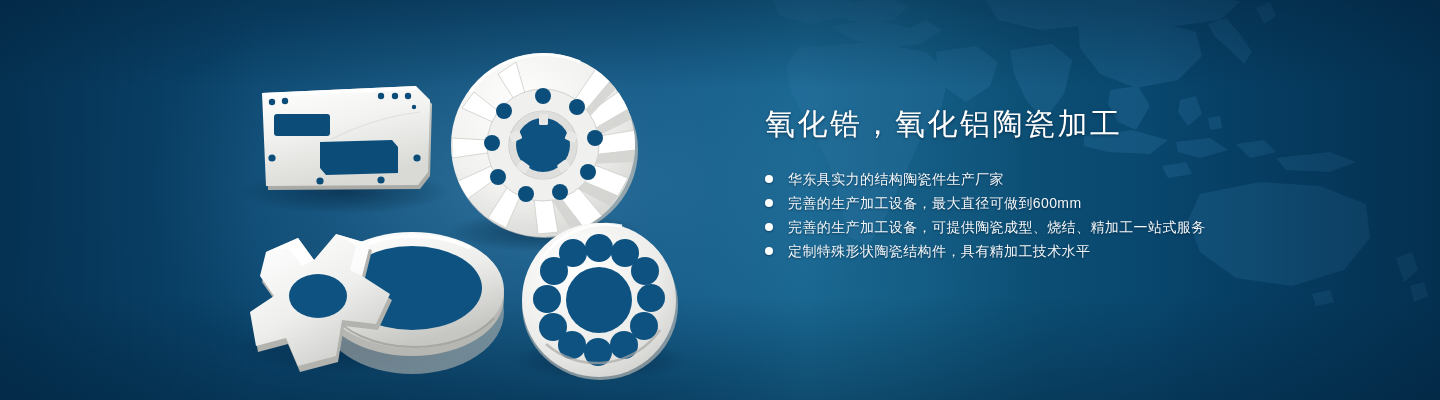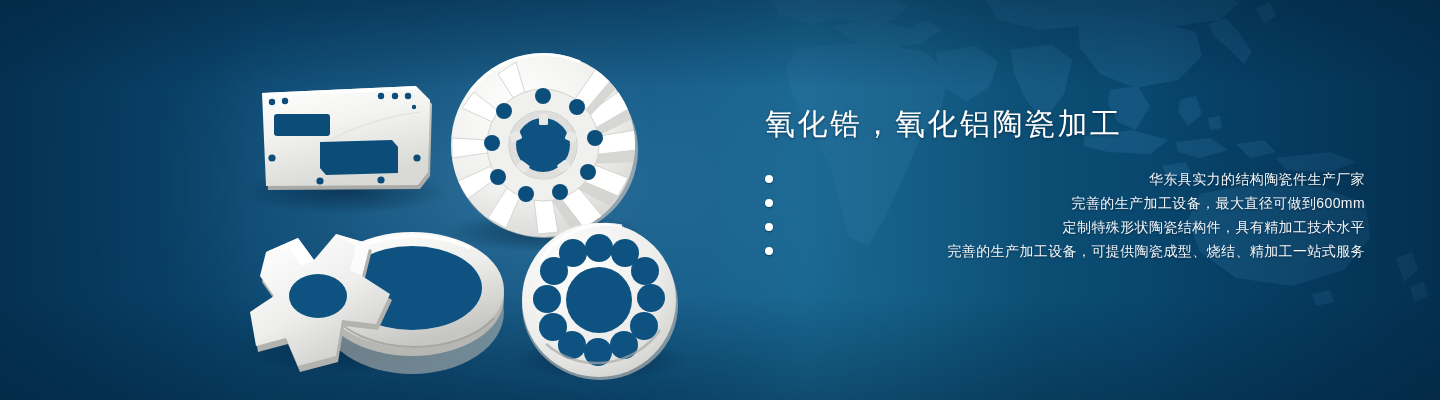--- a/index.html
+++ b/index.html
@@ -83,21 +83,20 @@
     font-weight: 400;
     color: #ffffff;
     letter-spacing: 2.5px;
     text-shadow: 0 1px 3px rgba(0,20,40,0.55);
     white-space: nowrap;
   }
   .bullets {
     list-style: none;
     margin: 27px 0 0 0;
     padding: 0;
-    text-align: right;
   }
   .bullets li {
     position: relative;
     padding-left: 23px;
     margin-bottom: 8px;
     font-size: 14px;
     line-height: 16px;
     color: #f2f6f9;
     letter-spacing: 0.4px;
     white-space: nowrap;
@@ -336,22 +335,22 @@
       <li>
         <span class="dot"></span>
         <span>华东具实力的结构陶瓷件生产厂家</span>
       </li>
       <li>
         <span class="dot"></span>
         <span>完善的生产加工设备，最大直径可做到600mm</span>
       </li>
       <li>
         <span class="dot"></span>
-        <span>定制特殊形状陶瓷结构件，具有精加工技术水平</span>
+        <span>完善的生产加工设备，可提供陶瓷成型、烧结、精加工一站式服务</span>
       </li>
       <li>
         <span class="dot"></span>
-        <span>完善的生产加工设备，可提供陶瓷成型、烧结、精加工一站式服务</span>
+        <span>定制特殊形状陶瓷结构件，具有精加工技术水平</span>
       </li>
     </ul>
   </div>
 
 </div>
 
 </body></html>

